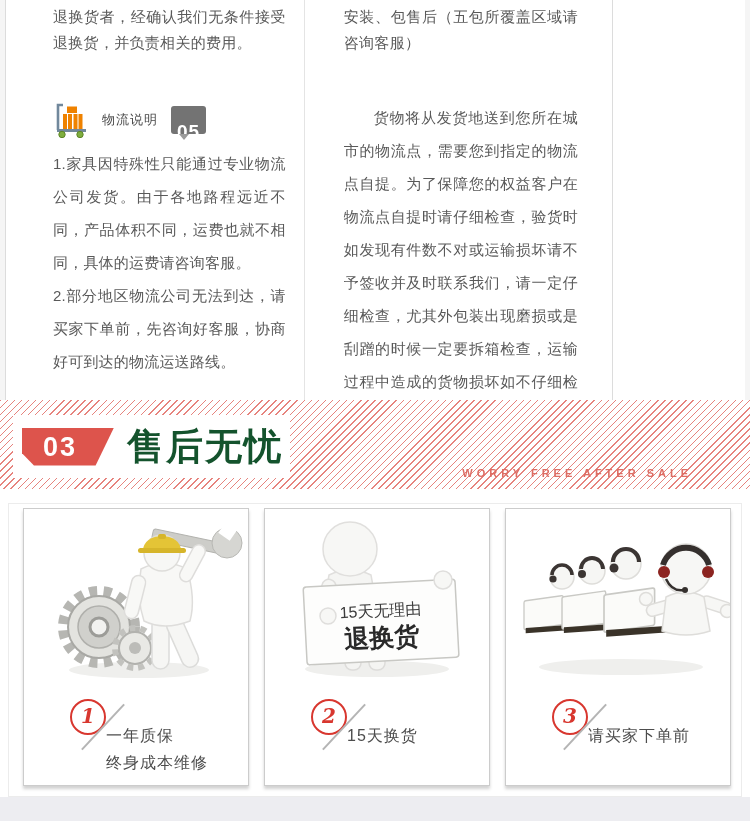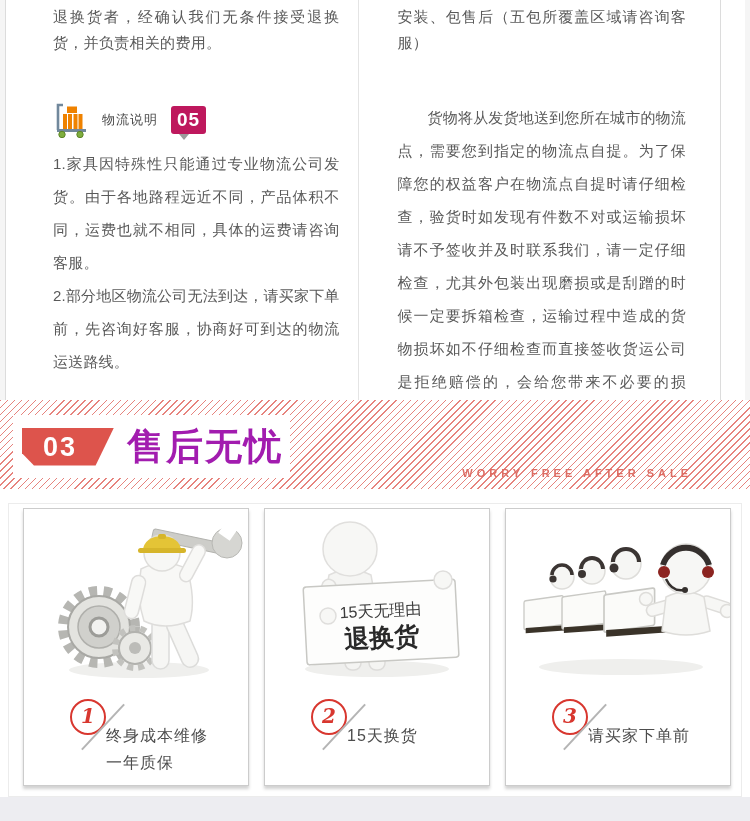--- a/index.html
+++ b/index.html
@@ -5,52 +5,52 @@
   * { margin:0; padding:0; box-sizing:border-box; }
   html,body { width:750px; }
   body { font-family:"Liberation Sans","DejaVu Sans",sans-serif; background:#fff; }
   .page { position:relative; width:750px; height:821px; background:#fff; overflow:hidden; }
 
   
   .gutter { position:absolute; top:0; width:5px; height:400px; background:#f5f5f5; }
   .gutter.left { left:0; } .gutter.right { right:0; }
 
   
-  .top-box { position:absolute; left:5px; top:0; width:716px; height:401px;
+  .top-box { position:absolute; left:5px; top:0; width:608px; height:401px;
              border:1px solid #dcdcdc; border-top:none; background:#fff; display:flex;gap:8px; }
   .col { width:369px; padding-top:4px; }
   .col-left  { padding-left:47px; padding-right:18px; border-right:1px solid #e4e4e4; }
   .col-right { padding-left:31px; padding-right:34px; width:370px; }
 
   .intro { font-size:15px; line-height:26px; color:#595959; text-align:justify;
            letter-spacing:.3px; min-height:97px; }
 
   .sec-header { display:flex; align-items:center; height:38px; margin-bottom:8px; }
   .sec-icon { width:37px; height:36px; flex:0 0 auto; }
   .sec-title { font-size:13px; color:#4a4a4a; margin:0 13px 0 12px; letter-spacing:1px; white-space:nowrap; }
-  .badge { position:relative; background:#be185d; color:#fff; font-size:19px; font-weight:bold;
-           height:28px; line-height:28px; padding:0 6px; border-radius:3px; letter-spacing:1px; }
+  .badge { position:relative; background:#737373; color:#fff; font-size:19px; font-weight:bold;
+           height:28px; line-height:28px; padding:12px 6px; border-radius:3px; letter-spacing:1px; }
   .badge::after { content:""; position:absolute; left:8px; bottom:-6px; width:0; height:0;
                   border-left:5px solid transparent; border-right:5px solid transparent;
                   border-top:6px solid #9b9b9b; }
 
   .body-p { font-size:15px; line-height:33px; color:#595959; text-align:justify; letter-spacing:.2px; }
   .indent { text-indent:2em; }
 
   
   .banner { position:absolute; left:0; top:400px; width:750px; height:89px; background:#fff;
             background-image:repeating-linear-gradient(135deg, rgba(221,84,76,.72) 0 1px, rgba(0,0,0,0) 1px 5px); }
   .banner-inner { position:absolute; left:13px; top:15px; width:277px; height:63px; background:#fff;
                   display:flex; align-items:center; }
   .banner-badge { position:relative; margin-left:9px; width:92px; height:38px; background:#dd544c;
                   clip-path:polygon(0 0,100% 0,80% 100%,13% 100%,0 68%);
                   color:#fff; text-align:center; }
   .banner-badge span { display:block; font-size:27px; font-weight:bold; letter-spacing:2px;
                        line-height:38px; padding-right:16px; }
-  .banner-title { margin-left:13px; font-size:37px; font-weight:bold; color:#a21caf; letter-spacing:2px;
+  .banner-title { margin-left:13px; font-size:37px; font-weight:bold; color:#14532d; letter-spacing:2px;
                   white-space:nowrap; }
   .banner-sub { position:absolute; right:58px; bottom:10px; font-size:11px; font-weight:bold;
                 letter-spacing:4px; color:#dd6d64; white-space:nowrap; }
 
   
   .cards-box { position:absolute; left:8px; top:503px; width:734px; height:294px; background:#fff;
                border:1px solid #ececec; display:flex; padding:4px 0 0 14px; }
   .card { position:relative; width:226px; height:278px; background:#fff; border:1px solid #cccccc;
           box-shadow:0 3px 3px rgba(0,0,0,.18); margin-right:15px; flex:0 0 auto; }
   .fig { position:absolute; left:0; top:8px; width:224px; height:165px; }
@@ -146,22 +146,22 @@
           <path d="M119 33 A19 14 0 0 1 157 33 Z" fill="#e4c436"></path>
           <rect x="114" y="31" width="48" height="5" rx="2.5" fill="#d6b52a"></rect>
           <rect x="134" y="17" width="8" height="5" rx="2" fill="#d6b52a"></rect>
         </g>
       </svg>
       <div class="cap-circle">
         <span class="cap-num">1</span>
       </div>
       <div class="cap-slash"></div>
       <div class="cap-text">
+        <div>一年质保</div>
         <div>终身成本维修</div>
-        <div>一年质保</div>
       </div>
     </div>
 
     <div class="card">
       <svg class="fig" viewBox="0 0 224 165">
         <ellipse cx="112" cy="152" rx="72" ry="8" fill="#efefed"></ellipse>
         <path d="M64 58 Q85 48 106 58 L110 80 L60 80 Z" fill="#f5f5f3" stroke="#e0dfdd" stroke-width="1.5"></path>
         <rect x="54" y="62" width="14" height="42" rx="7" fill="#f6f6f4" stroke="#dfdedc" stroke-width="1.5" transform="rotate(12 61 83)"></rect>
         <circle cx="85" cy="32" r="27" fill="#f7f7f5" stroke="#e0dfdd" stroke-width="1.5"></circle>
         <rect x="80" y="138" width="16" height="15" rx="7" fill="#f4f4f2" stroke="#dddcda" stroke-width="1.5"></rect>

